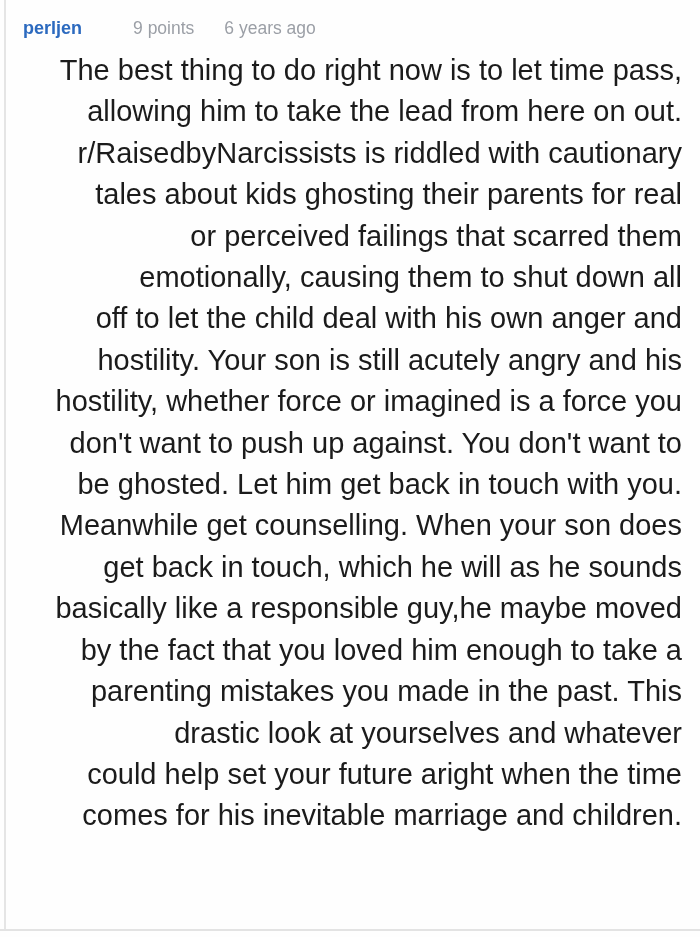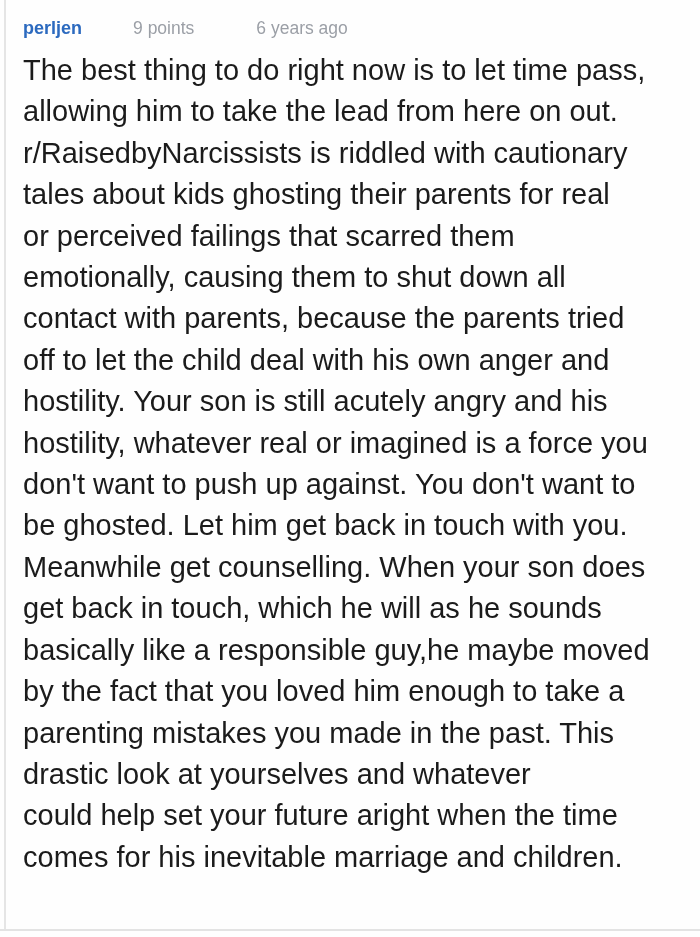--- a/index.html
+++ b/index.html
@@ -48,25 +48,25 @@
   .author {
     font-size: 18px;
     font-weight: bold;
     color: var(--username);
     text-decoration: none;
     cursor: pointer;
   }
   .meta {
     font-size: 17.5px;
     color: var(--meta);
-    margin-left: 32px;
   }
   .meta.points { margin-left: 21px; }
   .body {
     color: var(--body);
+    text-align: right;
   }
   .body .line {
     font-size: 29px;
     line-height: 41.4px;
     white-space: nowrap;
     letter-spacing: 0px;
   }
   .bottom-divider {
     position: absolute;
     left: 0;
@@ -89,24 +89,23 @@
       <span class="meta age">6 years ago</span>
     </div>
 
     <div class="body">
       <div class="line">The best thing to do right now is to let time pass,</div>
       <div class="line">allowing him to take the lead from here on out.</div>
       <div class="line">r/RaisedbyNarcissists is riddled with cautionary</div>
       <div class="line">tales about kids ghosting their parents for real</div>
       <div class="line">or perceived failings that scarred them</div>
       <div class="line">emotionally, causing them to shut down all</div>
-      <div class="line">contact with parents, because the parents tried</div>
       <div class="line">off to let the child deal with his own anger and</div>
       <div class="line">hostility. Your son is still acutely angry and his</div>
-      <div class="line">hostility, whatever real or imagined is a force you</div>
+      <div class="line">hostility, whether force or imagined is a force you</div>
       <div class="line">don't want to push up against. You don't want to</div>
       <div class="line">be ghosted. Let him get back in touch with you.</div>
       <div class="line">Meanwhile get counselling. When your son does</div>
       <div class="line">get back in touch, which he will as he sounds</div>
       <div class="line">basically like a responsible guy,he maybe moved</div>
       <div class="line">by the fact that you loved him enough to take a</div>
       <div class="line">parenting mistakes you made in the past. This</div>
       <div class="line">drastic look at yourselves and whatever</div>
       <div class="line">could help set your future aright when the time</div>
       <div class="line">comes for his inevitable marriage and children.</div>

